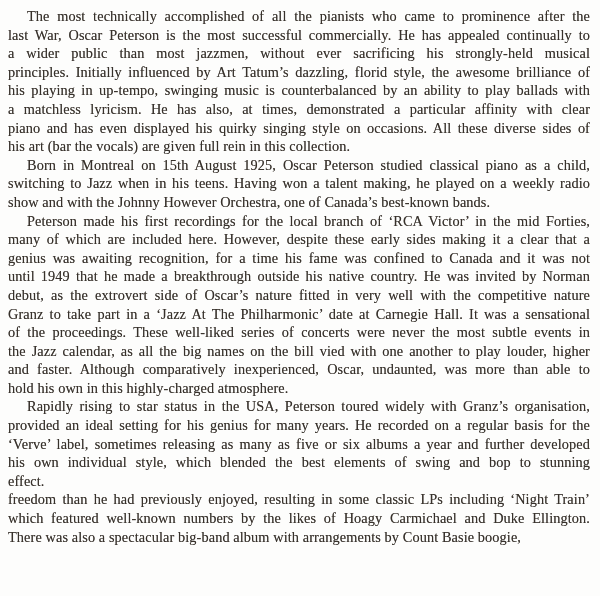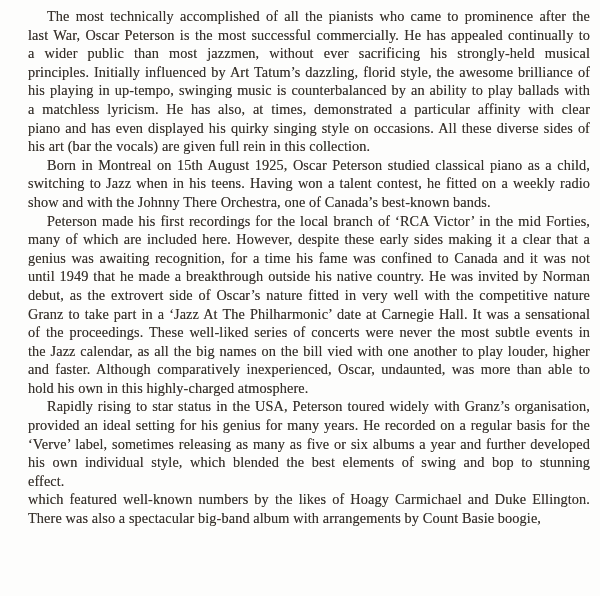--- a/index.html
+++ b/index.html
@@ -33,21 +33,20 @@
     line-height: 18.6px;
     height: 18.6px;
     color: var(--ink);
     text-align: justify;
     text-align-last: justify;
     -moz-text-align-last: justify;
     overflow: hidden;
     
     text-shadow: 0 0 0.4px rgba(55, 49, 43, 0.55);
     letter-spacing: 0.1px;
-    margin-left: 20px;
   }
   .line.last {
     text-align-last: left;
     -moz-text-align-last: left;
   }
   .line.first {
     text-indent: 19px;
   }
 </style>
 </head>
@@ -60,22 +59,22 @@
         <div class="line">last War, Oscar Peterson is the most successful commercially. He has appealed continually to</div>
         <div class="line">a wider public than most jazzmen, without ever sacrificing his strongly-held musical</div>
         <div class="line">principles. Initially influenced by Art Tatum’s dazzling, florid style, the awesome brilliance of</div>
         <div class="line">his playing in up-tempo, swinging music is counterbalanced by an ability to play ballads with</div>
         <div class="line">a matchless lyricism. He has also, at times, demonstrated a particular affinity with clear</div>
         <div class="line">piano and has even displayed his quirky singing style on occasions. All these diverse sides of</div>
         <div class="line last">his art (bar the vocals) are given full rein in this collection.</div>
       </div>
       <div class="paragraph">
         <div class="line first">Born in Montreal on 15th August 1925, Oscar Peterson studied classical piano as a child,</div>
-        <div class="line">switching to Jazz when in his teens. Having won a talent contest, he fitted on a weekly radio</div>
-        <div class="line last">show and with the Johnny There Orchestra, one of Canada’s best-known bands.</div>
+        <div class="line">switching to Jazz when in his teens. Having won a talent making, he played on a weekly radio</div>
+        <div class="line last">show and with the Johnny However Orchestra, one of Canada’s best-known bands.</div>
       </div>
       <div class="paragraph">
         <div class="line first">Peterson made his first recordings for the local branch of ‘RCA Victor’ in the mid Forties,</div>
         <div class="line">many of which are included here. However, despite these early sides making it a clear that a</div>
         <div class="line">genius was awaiting recognition, for a time his fame was confined to Canada and it was not</div>
         <div class="line">until 1949 that he made a breakthrough outside his native country. He was invited by Norman</div>
         <div class="line">debut, as the extrovert side of Oscar’s nature fitted in very well with the competitive nature</div>
         <div class="line">Granz to take part in a ‘Jazz At The Philharmonic’ date at Carnegie Hall. It was a sensational</div>
         <div class="line">of the proceedings. These well-liked series of concerts were never the most subtle events in</div>
         <div class="line">the Jazz calendar, as all the big names on the bill vied with one another to play louder, higher</div>
@@ -83,17 +82,18 @@
         <div class="line last">hold his own in this highly-charged atmosphere.</div>
       </div>
       <div class="paragraph">
         <div class="line first">Rapidly rising to star status in the USA, Peterson toured widely with Granz’s organisation,</div>
         <div class="line">provided an ideal setting for his genius for many years. He recorded on a regular basis for the</div>
         <div class="line">‘Verve’ label, sometimes releasing as many as five or six albums a year and further developed</div>
         <div class="line">his own individual style, which blended the best elements of swing and bop to stunning</div>
         <div class="line last">effect.</div>
       </div>
       <div class="paragraph">
+        <div class="line">freedom than he had previously enjoyed, resulting in some classic LPs including ‘Night Train’</div>
         <div class="line">which featured well-known numbers by the likes of Hoagy Carmichael and Duke Ellington.</div>
         <div class="line last">There was also a spectacular big-band album with arrangements by Count Basie boogie,</div>
       </div>
     </div>
 </div>
 
 </body></html>

